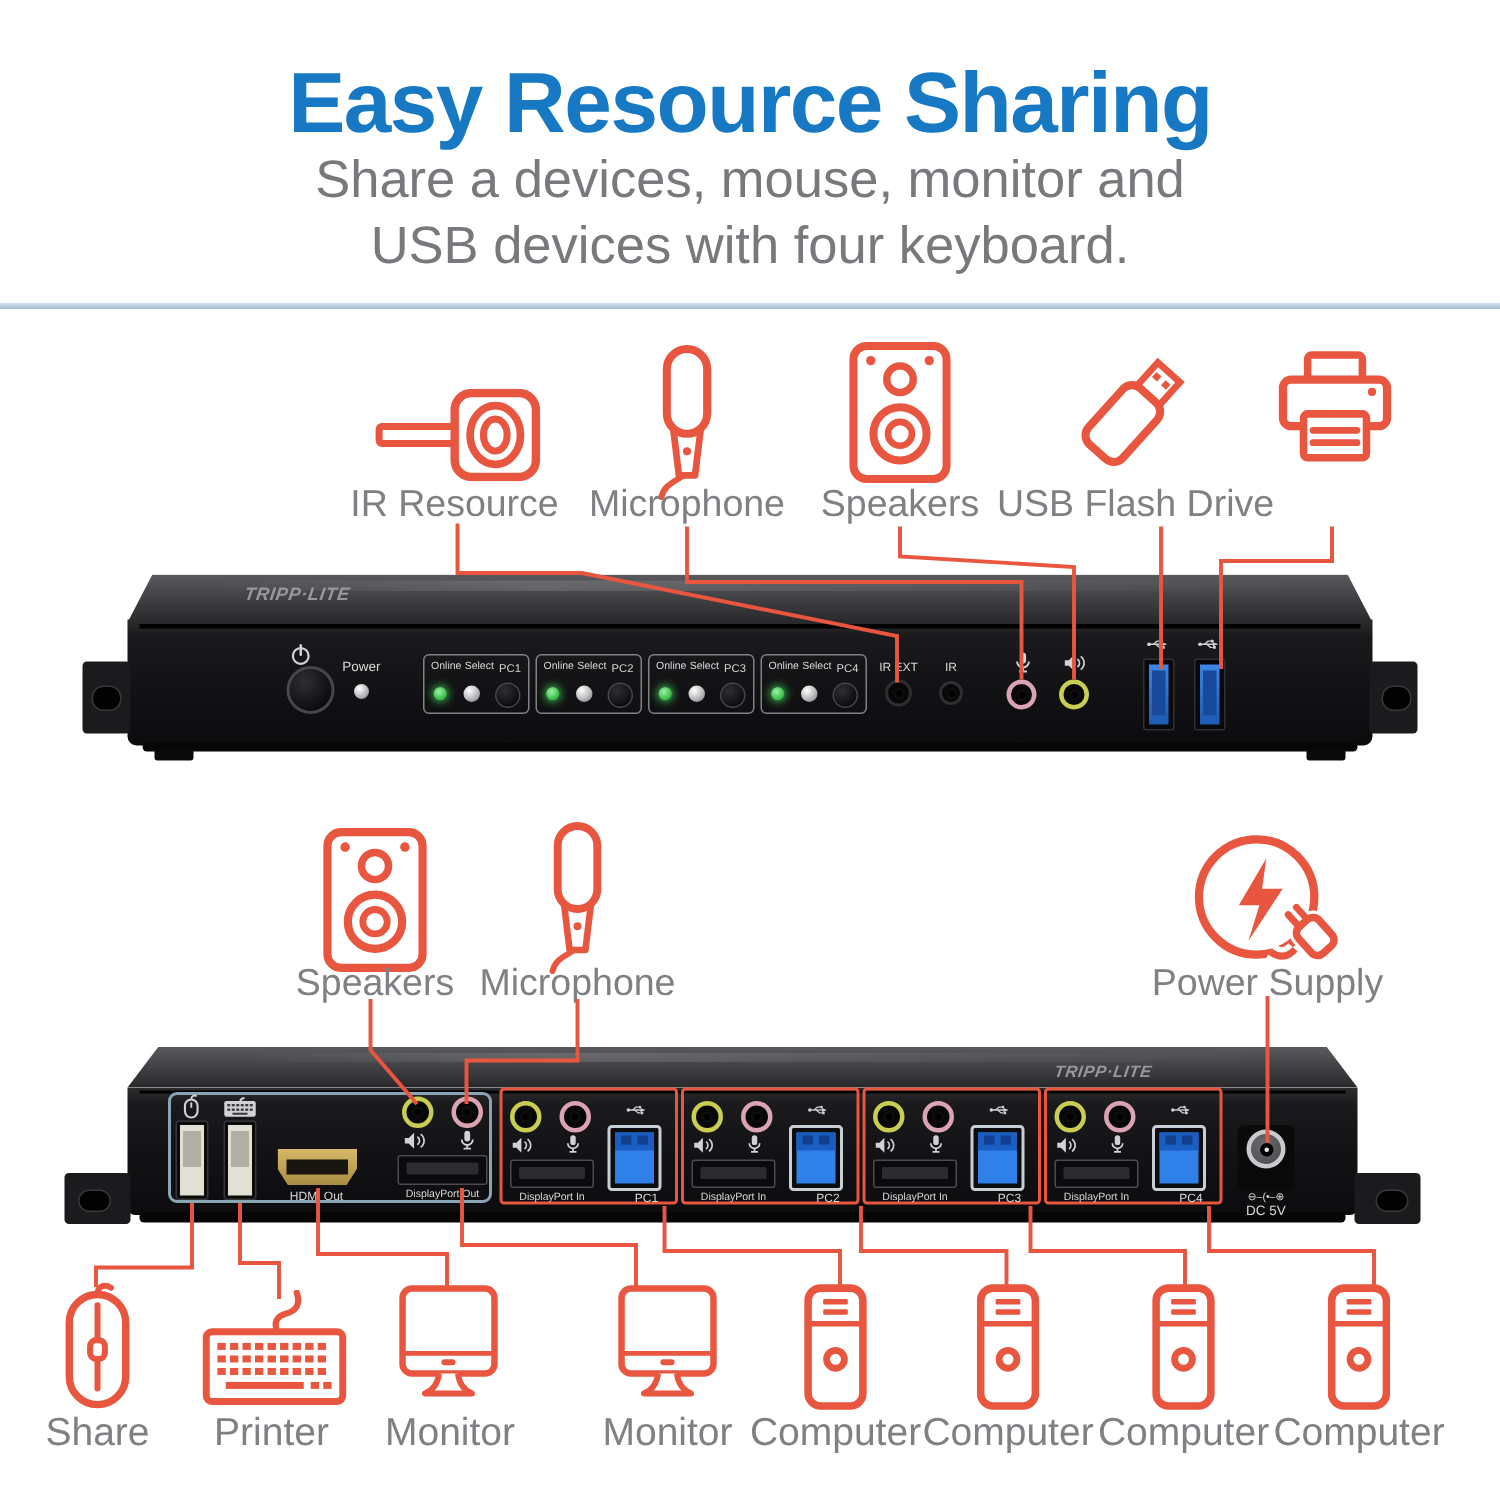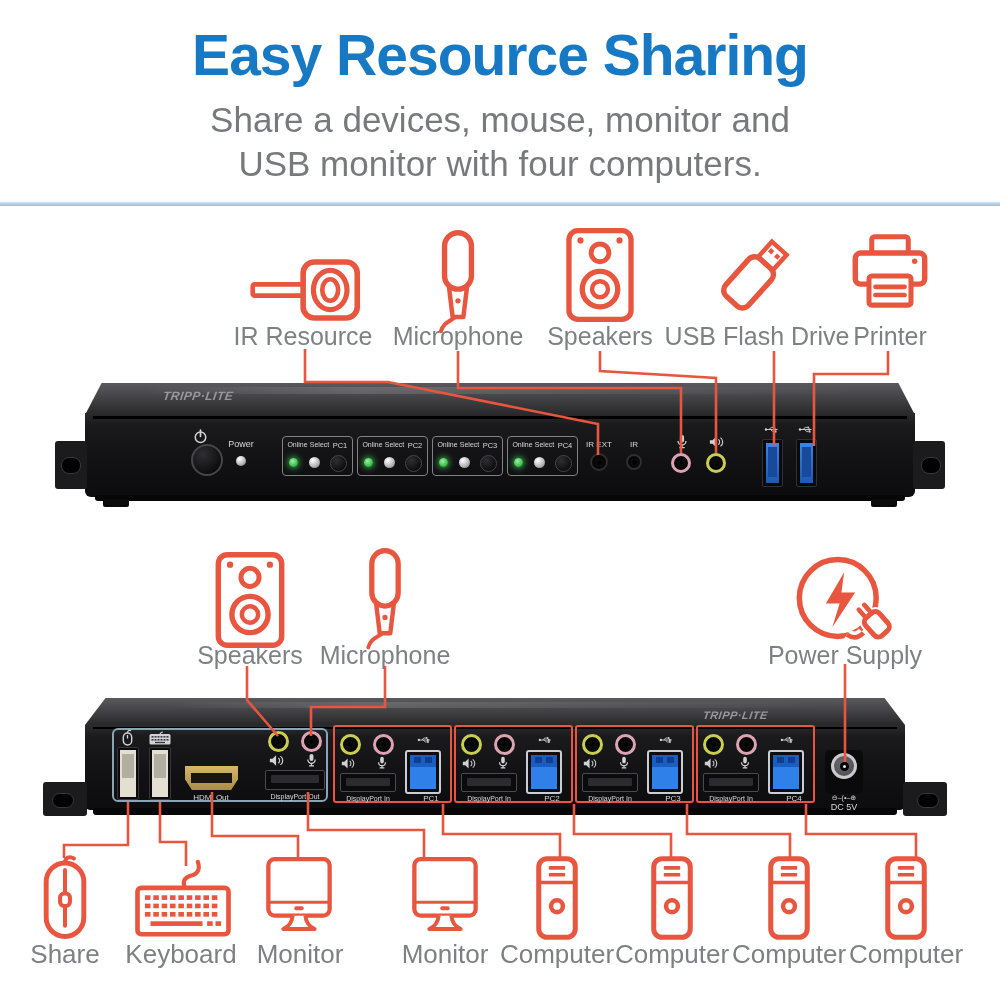--- a/index.html
+++ b/index.html
@@ -1,19 +1,19 @@
 <!DOCTYPE html>
 <html><head>
 <meta charset="utf-8">
 <style>
   html,body{margin:0;padding:0;background:#ffffff;}
   .page{position:relative;width:1000px;height:1000px;background:#fff;overflow:hidden;
         font-family:"Liberation Sans","DejaVu Sans",sans-serif;}
   
-  .title{position:absolute;top:22px;left:0;width:1000px;text-align:center;
+  .title{position:absolute;top:36px;left:0;width:1000px;text-align:center;
          font-size:57px;font-weight:bold;letter-spacing:-1px;color:#1779c4;margin:0;}
   .subtitle{position:absolute;top:98px;left:0;width:1000px;text-align:center;
             font-size:35px;line-height:44px;color:#77797c;}
   .divider{position:absolute;top:202px;left:0;width:1000px;height:4px;
            background:linear-gradient(#d3e0ec,#9fbcd6);}
   
   .oicon{position:absolute;color:#e8563f;z-index:20;}
   .lbl{position:absolute;color:#7e8083;font-size:25px;text-align:center;z-index:20;}
   .lbl-b{font-size:26px;}
   
@@ -231,21 +231,21 @@
           <rect x="6" y="10.8" width="10" height="1.4"></rect>
         </g>
         <path d="M11,3 q1,-2 3,-2" fill="none" stroke="currentColor" stroke-width="1.2"></path>
       </symbol>
     </defs>
   </svg>
 
   <h1 class="title">Easy Resource Sharing</h1>
   <div class="subtitle">
     <div>Share a devices, mouse, monitor and</div>
-    <div>USB monitor with four computers.</div>
+    <div>USB devices with four keyboard.</div>
   </div>
   <div class="divider"></div>
 
   <svg class="oicon" style="left:249px;top:259px" width="112" height="62">
       <use href="#s-irext"></use>
     </svg>
   <div class="lbl" style="left:223px;top:322px;width:160px">IR Resource</div>
 
   <svg class="oicon" style="left:430px;top:230px" width="56" height="104">
       <use href="#s-mic"></use>
@@ -258,21 +258,20 @@
   <div class="lbl" style="left:520px;top:322px;width:160px">Speakers</div>
 
   <svg class="oicon" style="left:712px;top:228px" width="90" height="90">
       <use href="#s-usbdrive"></use>
     </svg>
   <div class="lbl" style="left:657px;top:322px;width:200px">USB Flash Drive</div>
 
   <svg class="oicon" style="left:848px;top:232px" width="84" height="86">
       <use href="#s-printer"></use>
     </svg>
-  <div class="lbl" style="left:810px;top:322px;width:160px">Printer</div>
 
   <div class="device" style="left:85px;top:383px;width:830px;height:126px">
     <div class="dev-top" style="left:0;top:0;width:830px;height:32px;clip-path:polygon(2% 0,98% 0,100% 100%,0 100%)">
       <div class="streak" style="left:60px;top:4px;width:720px;height:7px"></div>
       <div class="brand" style="left:78px;top:6px;font-size:12px;transform:skewX(-8deg)">TRIPP·LITE</div>
     </div>
     <div class="dev-face" style="left:0;top:30px;width:830px;height:84px;border-radius:0 0 6px 6px">
       <div class="groove" style="left:8px;top:3px;width:814px"></div>
     </div>
     <div class="shadowbar" style="left:10px;top:112px;width:810px;height:6px"></div>
@@ -564,21 +563,21 @@
   </div>
 
   <svg class="oicon" style="left:42px;top:854px" width="46" height="86">
       <use href="#s-mouse"></use>
     </svg>
   <div class="lbl lbl-b" style="left:0;top:939px;width:130px">Share</div>
 
   <svg class="oicon" style="left:134px;top:860px" width="98" height="78">
       <use href="#s-kb"></use>
     </svg>
-  <div class="lbl lbl-b" style="left:116px;top:939px;width:130px">Keyboard</div>
+  <div class="lbl lbl-b" style="left:116px;top:939px;width:130px">Printer</div>
 
   <svg class="oicon" style="left:266px;top:856px" width="66" height="80">
       <use href="#s-mon"></use>
     </svg>
   <div class="lbl lbl-b" style="left:235px;top:939px;width:130px">Monitor</div>
 
   <svg class="oicon" style="left:412px;top:856px" width="66" height="80">
       <use href="#s-mon"></use>
     </svg>
   <div class="lbl lbl-b" style="left:380px;top:939px;width:130px">Monitor</div>

